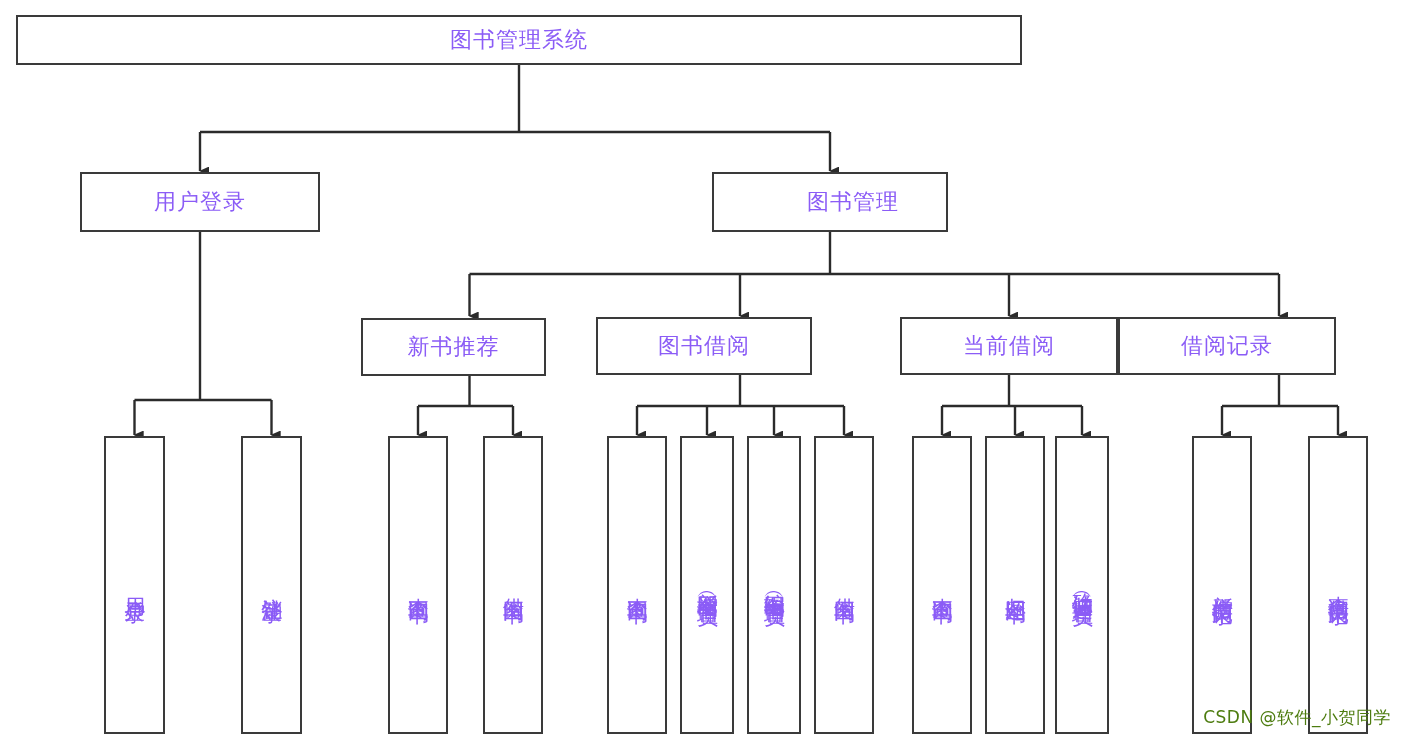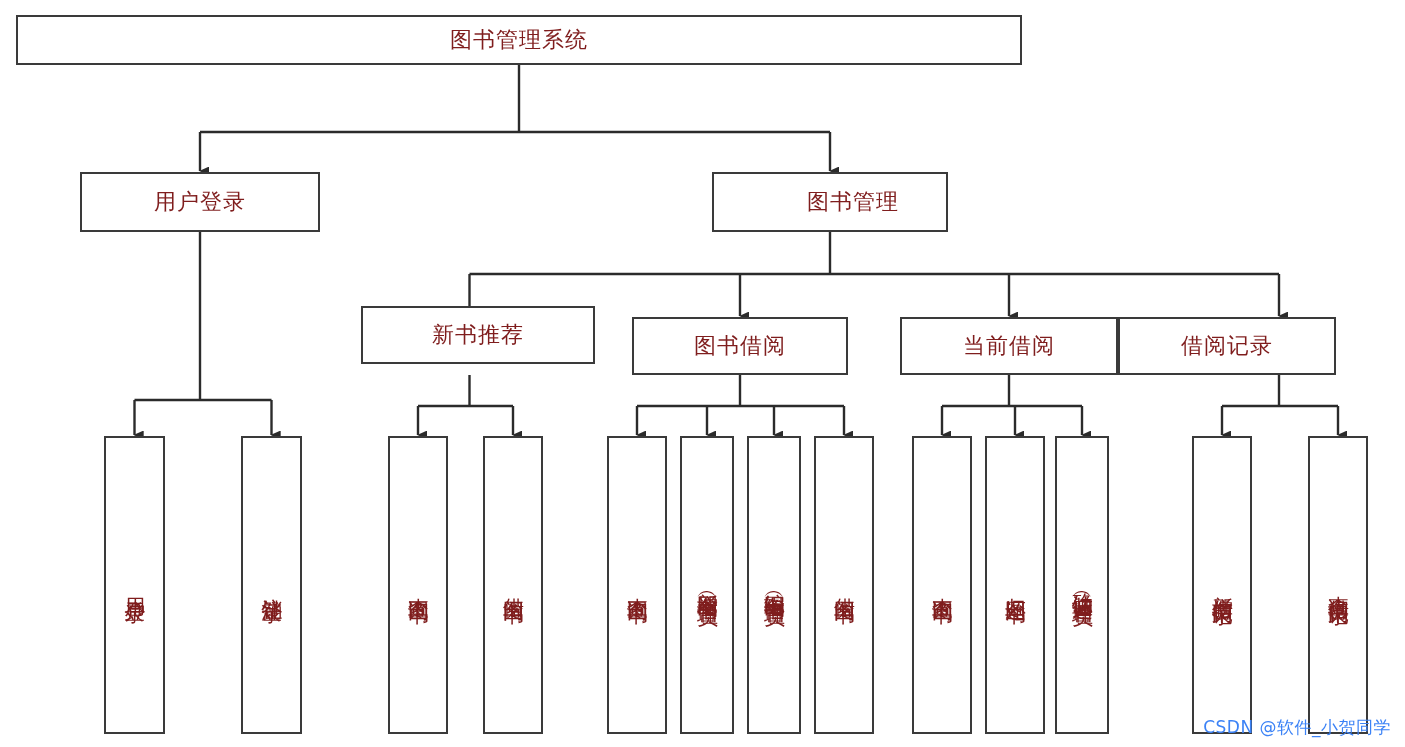--- a/index.html
+++ b/index.html
@@ -27,21 +27,21 @@
     pointer-events: none;
   }
   .node {
     position: absolute;
     box-sizing: border-box;
     background: #ffffff;
     border: 2px solid #3a3a3a;
     display: flex;
     align-items: center;
     justify-content: center;
-    color: #7f1d1d;
+    color: #8b5cf6;
     z-index: 2;
   }
   .node.horizontal {
     font-size: 22px;
     letter-spacing: 1px;
     line-height: 1.2;
   }
   .node.vertical {
     writing-mode: vertical-rl;
     text-orientation: upright;
@@ -55,23 +55,23 @@
   }
   .node.vertical .vlabel {
     writing-mode: vertical-rl;
     text-orientation: upright;
     white-space: normal;
     max-height: 100%;
   }
   .watermark {
     position: absolute;
     right: 14px;
-    bottom: 8px;
+    bottom: 18px;
     font-size: 17px;
-    color: #3b82f6;
+    color: #4d7c0f;
     letter-spacing: 0.5px;
     z-index: 5;
     white-space: nowrap;
   }
 </style>
 </head>
 <body>
 
 <div id="canvas">
 
@@ -122,24 +122,24 @@
       <span>图书管理系统</span>
     </div>
 
   <div class="node horizontal" style="left: 80px; top: 172px; width: 240px; height: 60px;">
       <span>用户登录</span>
     </div>
   <div class="node horizontal" style="left: 712px; top: 172px; width: 236px; height: 60px; padding-left: 46px;">
       <span>图书管理</span>
     </div>
 
-  <div class="node horizontal" style="left: 361px; top: 306px; width: 234px; height: 58px;">
+  <div class="node horizontal" style="left: 361px; top: 318px; width: 185px; height: 58px;">
       <span>新书推荐</span>
     </div>
-  <div class="node horizontal" style="left: 632px; top: 317px; width: 216px; height: 58px;">
+  <div class="node horizontal" style="left: 596px; top: 317px; width: 216px; height: 58px;">
       <span>图书借阅</span>
     </div>
   <div class="node horizontal" style="left: 900px; top: 317px; width: 218px; height: 58px; justify-content: center;">
       <span>当前借阅</span>
     </div>
   <div class="node horizontal" style="left: 1118px; top: 317px; width: 218px; height: 58px;">
       <span>借阅记录</span>
     </div>
 
   <div class="node vertical" style="left: 104px; top: 436px; width: 61px; height: 298px;">

